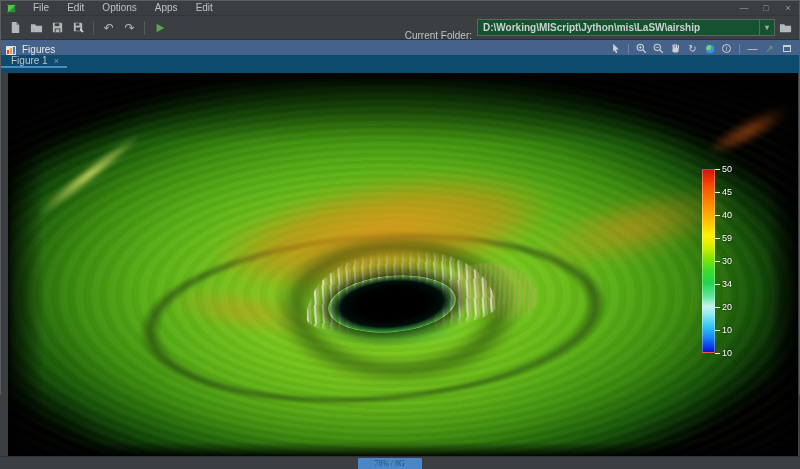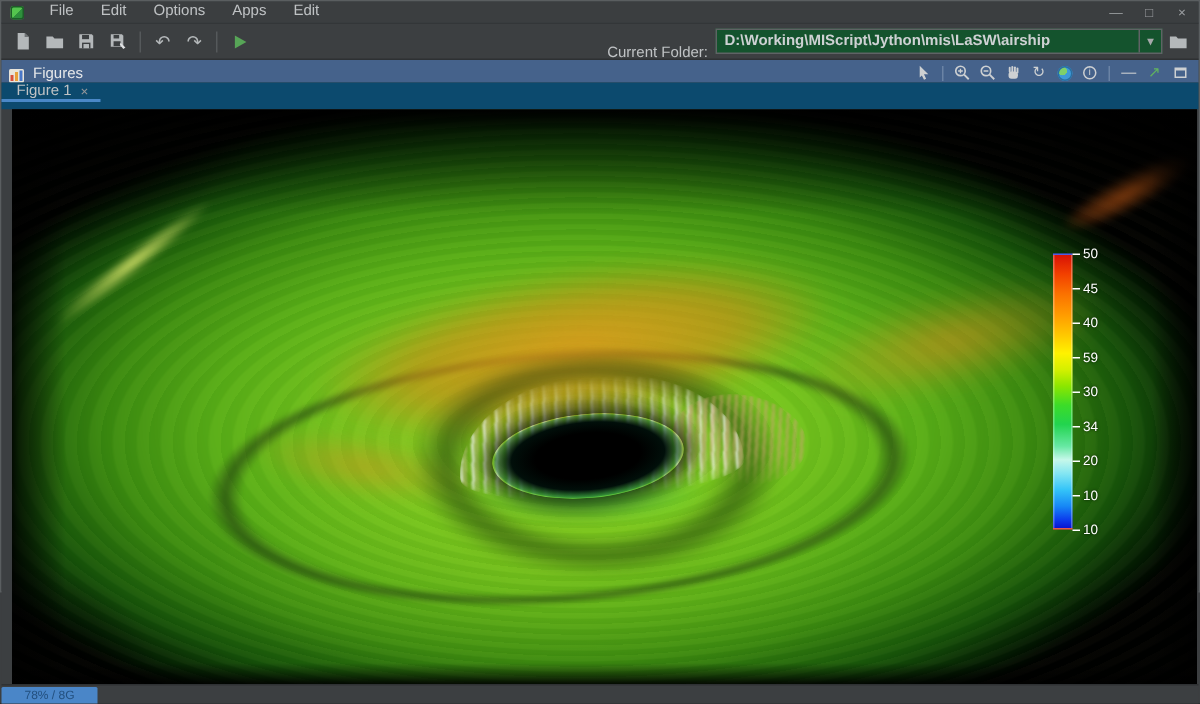--- a/index.html
+++ b/index.html
@@ -135,21 +135,21 @@
       #d4f000 42%, #8ce600 48%, #3cdc28 55%, #22d44e 62%, #66e8a2 70%, #c6f8ea 75%,
       #84e6f2 80%, #34c4f8 86%, #1688f6 92%, #0c3cec 97%, #0814d2 100%); }
   .cb-ticks { position:relative; width:28px; height:184px;padding-left:44px; }
   .cb-tick { position:absolute; left:0; display:flex; align-items:center; height:0; }
   .cb-line { width:5px; height:1px; background:#fff; display:inline-block; }
   .cb-lab { font-size:9px; color:#fff; margin-left:2px;
             text-shadow:0 0 2px rgba(0,0,0,.8); }
 
   
   .statusbar { height:14px; flex:0 0 14px; background:#3c3f41; border-top:1px solid #2e3133;
-               display:flex; align-items:center; justify-content:flex-start; padding-right:21px; }
+               display:flex; align-items:center; justify-content:center; padding-right:21px;font-family:Liberation Serif, serif; }
   .mem-badge { width:64px; height:12px; background:#4a86c8; border-radius:1px;
                display:flex; align-items:center; justify-content:center;
                font-size:8px; color:#23507f; }
   svg .fl { fill:#b4b8ba; }
 </style>
 </head>
 <body>
 
 <div class="window">
 

